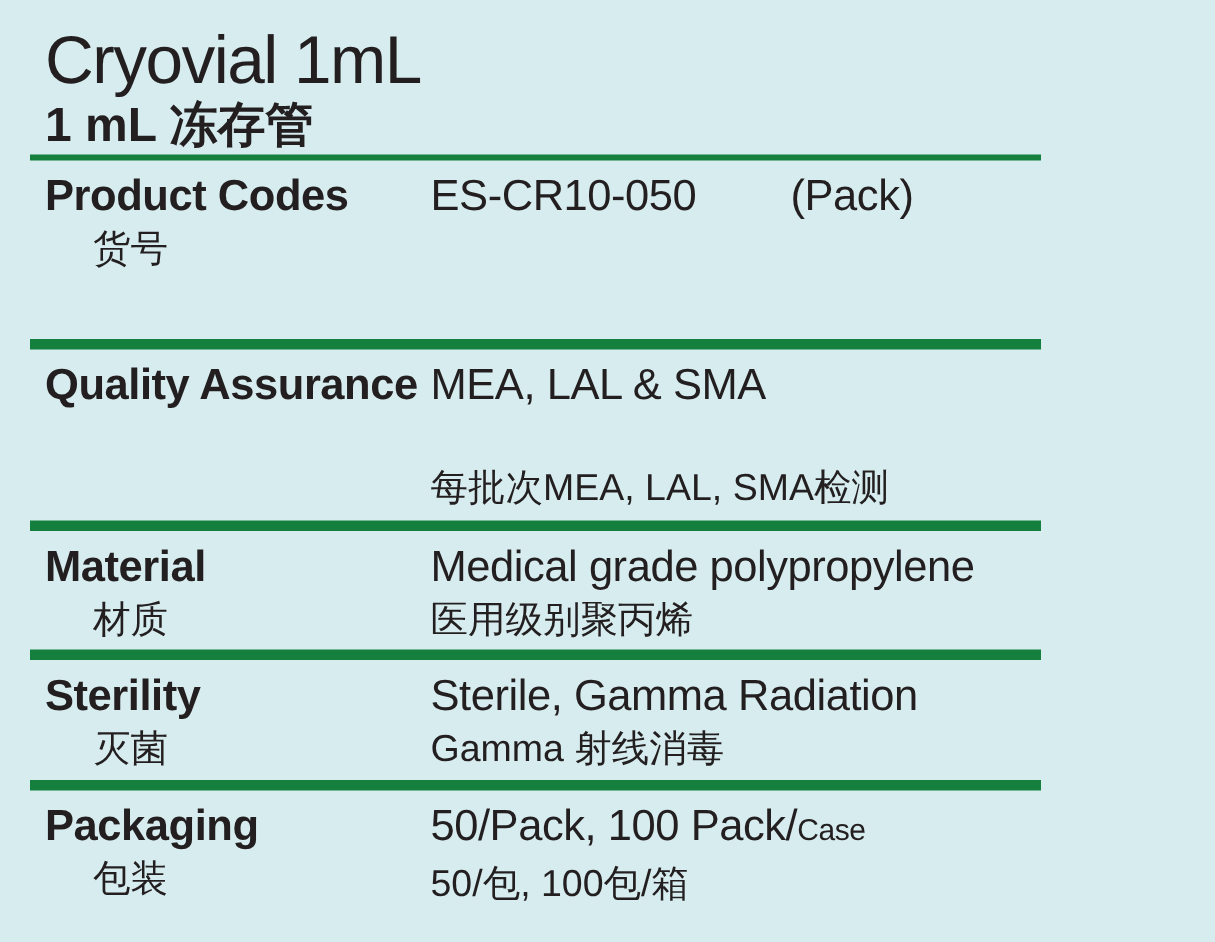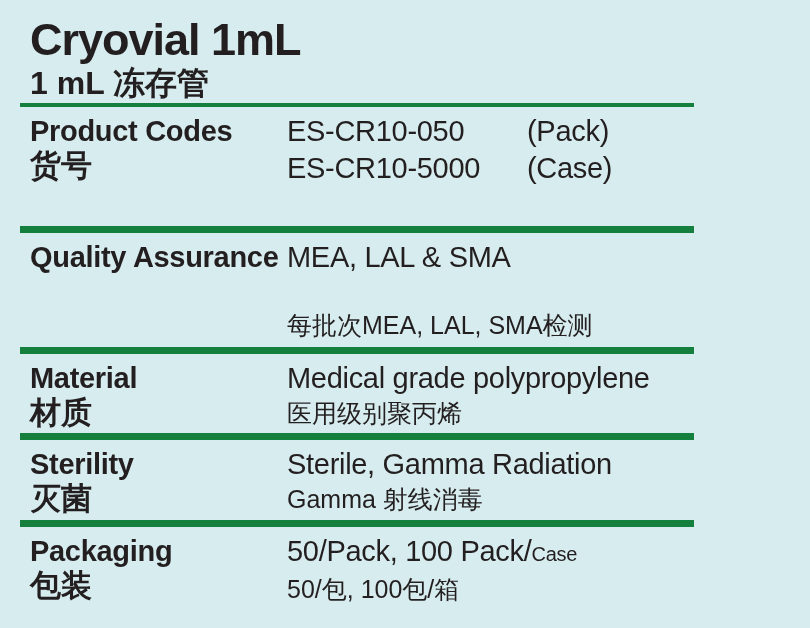--- a/index.html
+++ b/index.html
@@ -18,21 +18,21 @@
     position: absolute;
     inset: 0;
   }
   .header {
     position: absolute;
     left: 30px;
     top: 16px;
   }
   .title {
     font-size: 45px;
-    font-weight: 700;
+    font-weight: 400;
     line-height: 48px;
     letter-spacing: -1px;
   }
   .subtitle {
     font-size: 32px;
     font-weight: 700;
     line-height: 32px;
     margin-top: 3px;
   }
   .spec-table {
@@ -54,23 +54,24 @@
   .row.ster    { height: 87px; }
   .row.pack    { height: 108px; }
 
   .label-en {
     font-size: 29px;
     font-weight: 700;
     line-height: 37px;
     letter-spacing: -0.3px;
   }
   .label-zh {
-    font-size: 31px;
-    font-weight: 700;
+    font-size: 25px;
+    font-weight: 400;
     line-height: 32px;
+    margin-left: 32px;
   }
   .value-en {
     font-size: 29px;
     line-height: 37px;
     letter-spacing: -0.3px;
     white-space: nowrap;
   }
   .value-zh {
     font-size: 25px;
     line-height: 32px;
@@ -110,23 +111,20 @@
 
     <div class="row first">
       <div class="label-cell">
         <div class="label-en">Product Codes</div>
         <div class="label-zh">货号</div>
       </div>
       <div class="value-cell">
         <div class="code-line">
           <span class="code">ES-CR10-050</span><span class="pack">(Pack)</span>
         </div>
-        <div class="code-line">
-          <span class="code">ES-CR10-5000</span><span class="pack">(Case)</span>
-        </div>
       </div>
     </div>
 
     <div class="row qa">
       <div class="label-cell">
         <div class="label-en">Quality Assurance</div>
       </div>
       <div class="value-cell spread">
         <div class="value-en">MEA, LAL &amp; SMA</div>
         <div class="value-zh">每批次MEA, LAL, SMA检测</div>

